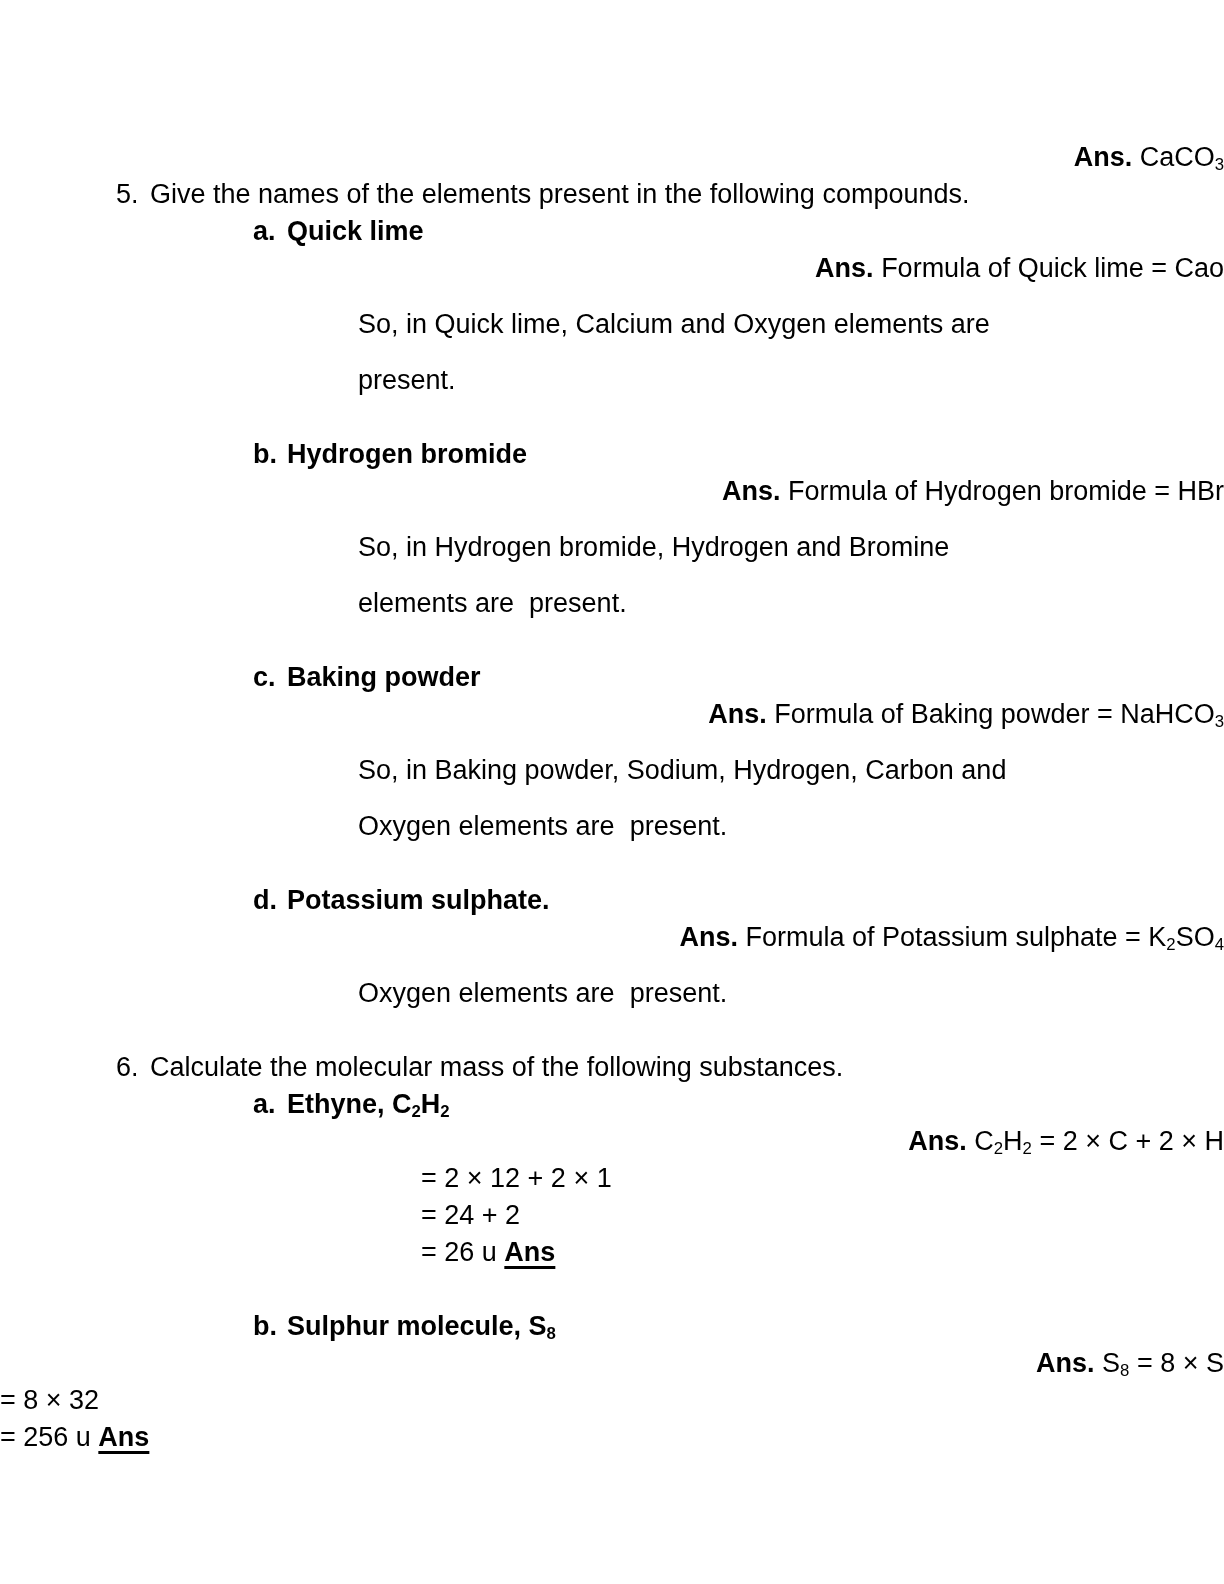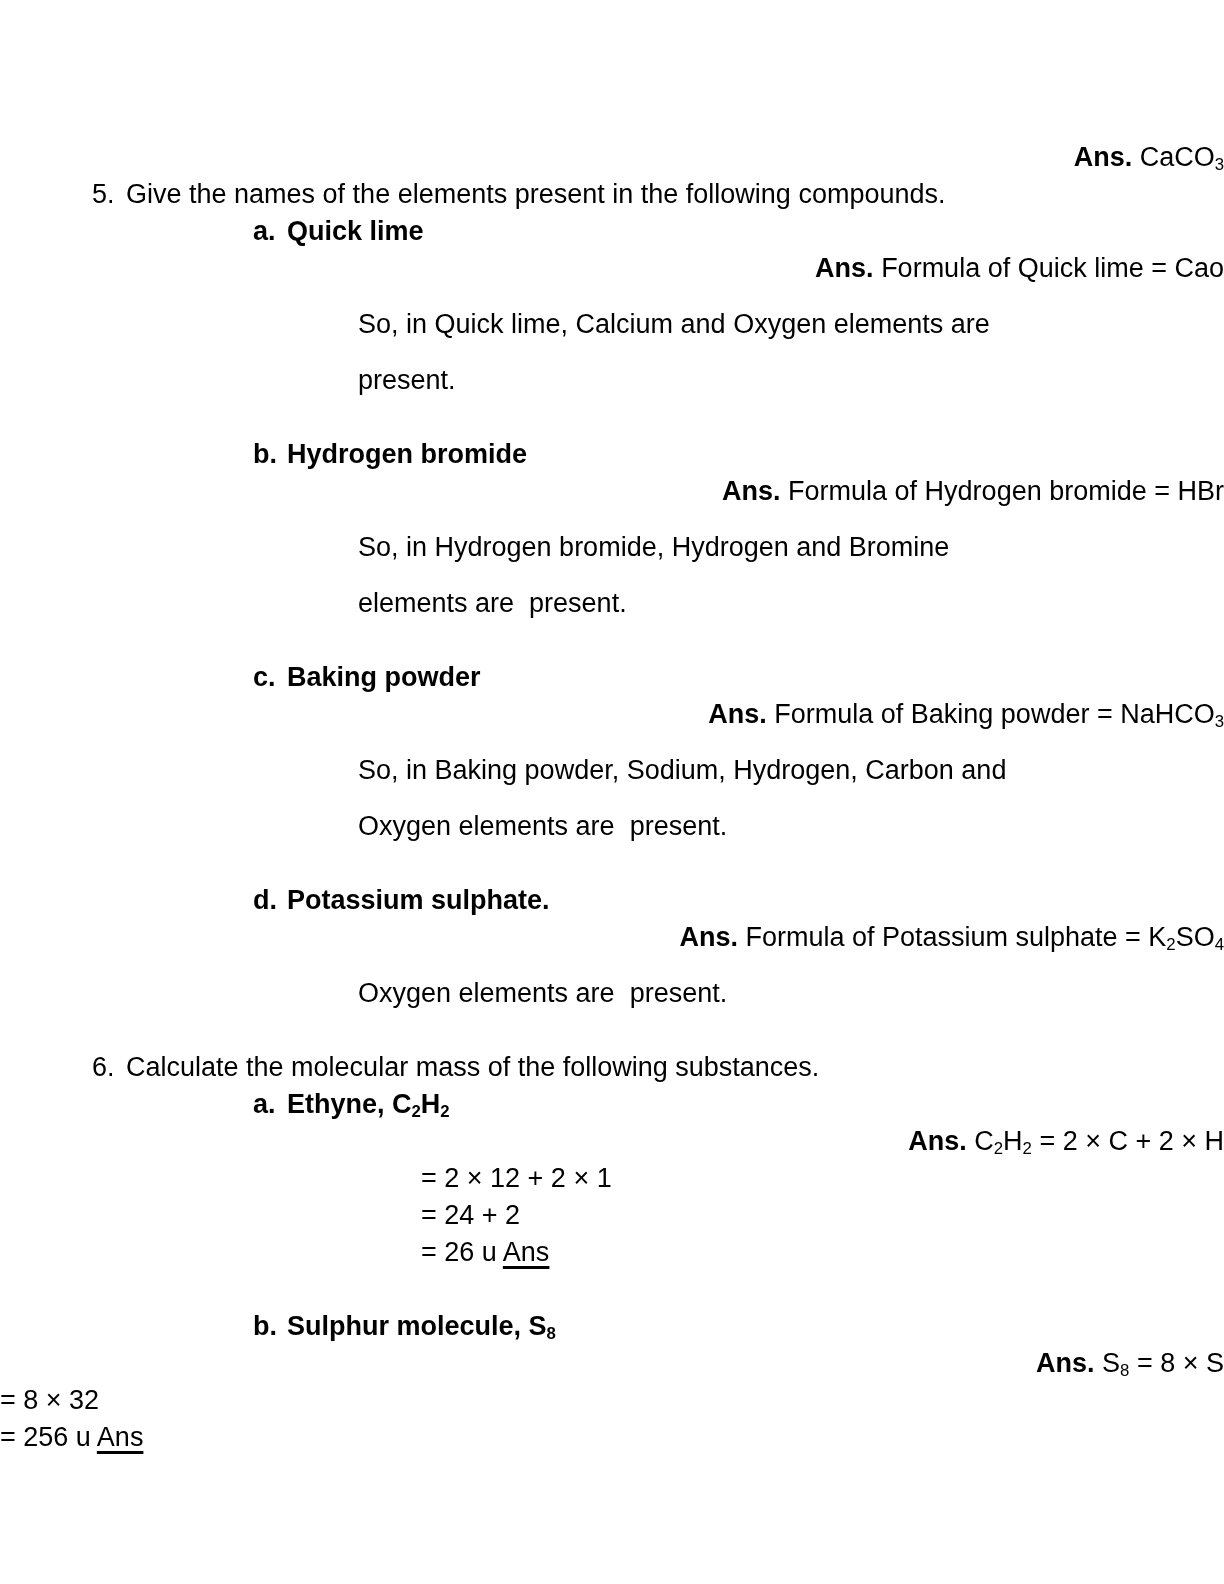--- a/index.html
+++ b/index.html
@@ -12,33 +12,33 @@
     overflow: hidden;
   }
   .doc { padding-top: 139px; }
   .line {
     line-height: 37px;
     height: 37px;
     white-space: pre;
   }
   .gap { height: 37px; }
   .marker { display: inline-block; width: 34px; }
-  .l-num    { padding-left: 92px; }
+  .l-num    { padding-left: 116px; }
   .l-letter { padding-left: 253px; font-weight: bold; }
   .l-ans    { padding-left: 287px; text-align: right; }
   .l-cont   { padding-left: 358px; margin-top: 19px; }
   .l-eqa    { padding-left: 421px; }
   .l-eqb    { }
   .b { font-weight: bold; }
   .sub {
     font-size: 0.62em;
     vertical-align: -0.22em;
   }
   .ansu {
-    font-weight: normal;
+    font-weight: bold;
     text-decoration: underline;
     text-decoration-thickness: 3px;
     text-underline-offset: 5px;
   }
 </style>
 </head>
 <body>
 
 <div class="doc">
 

